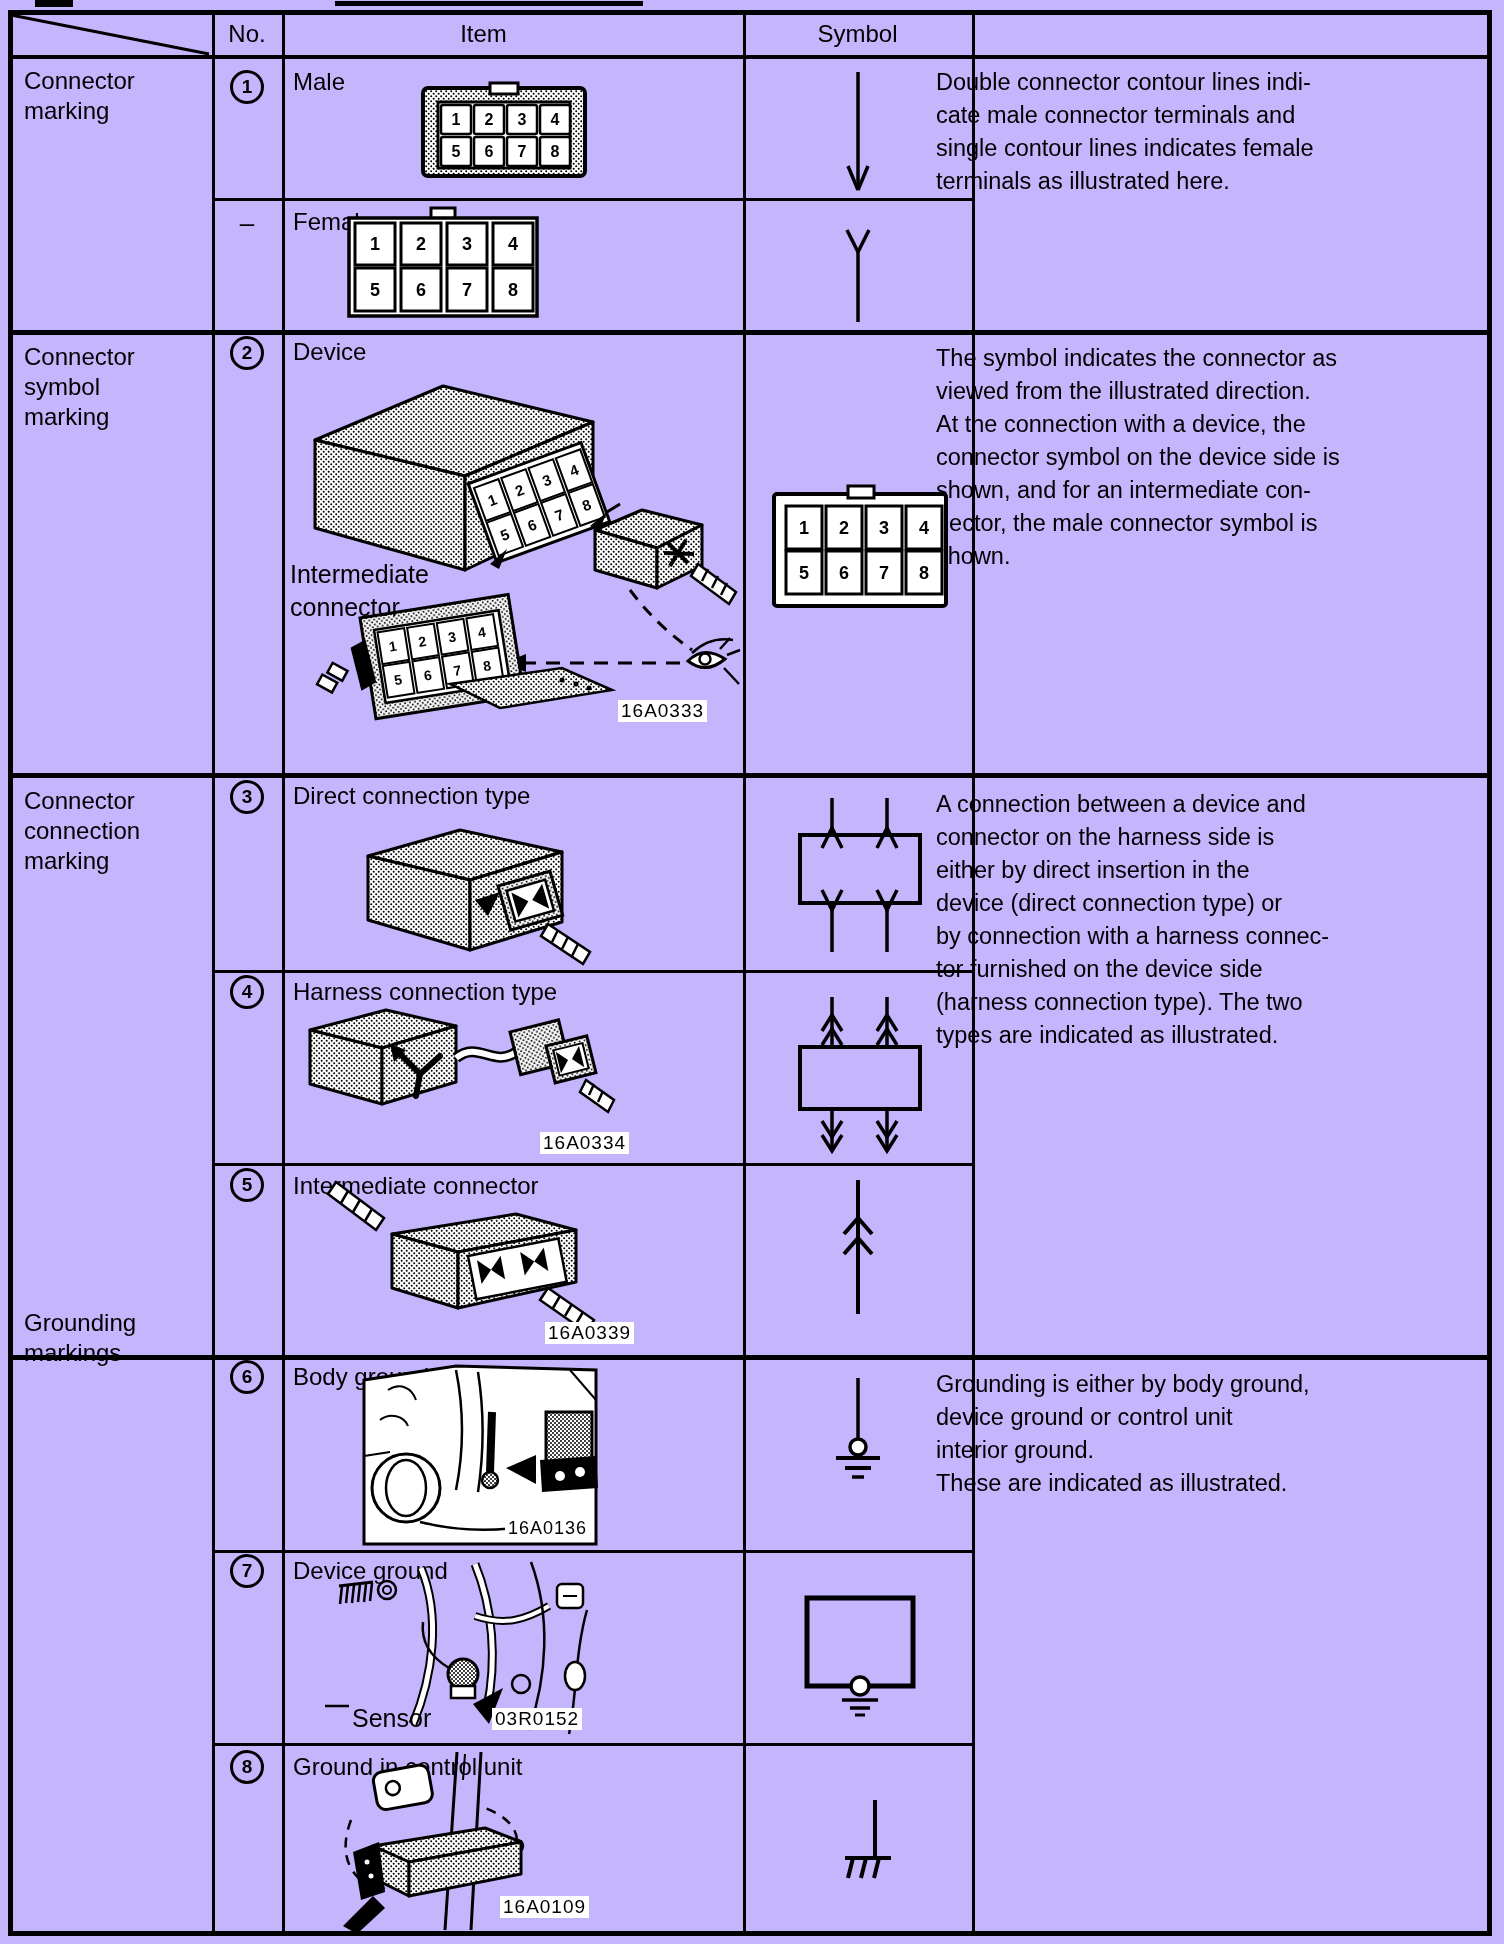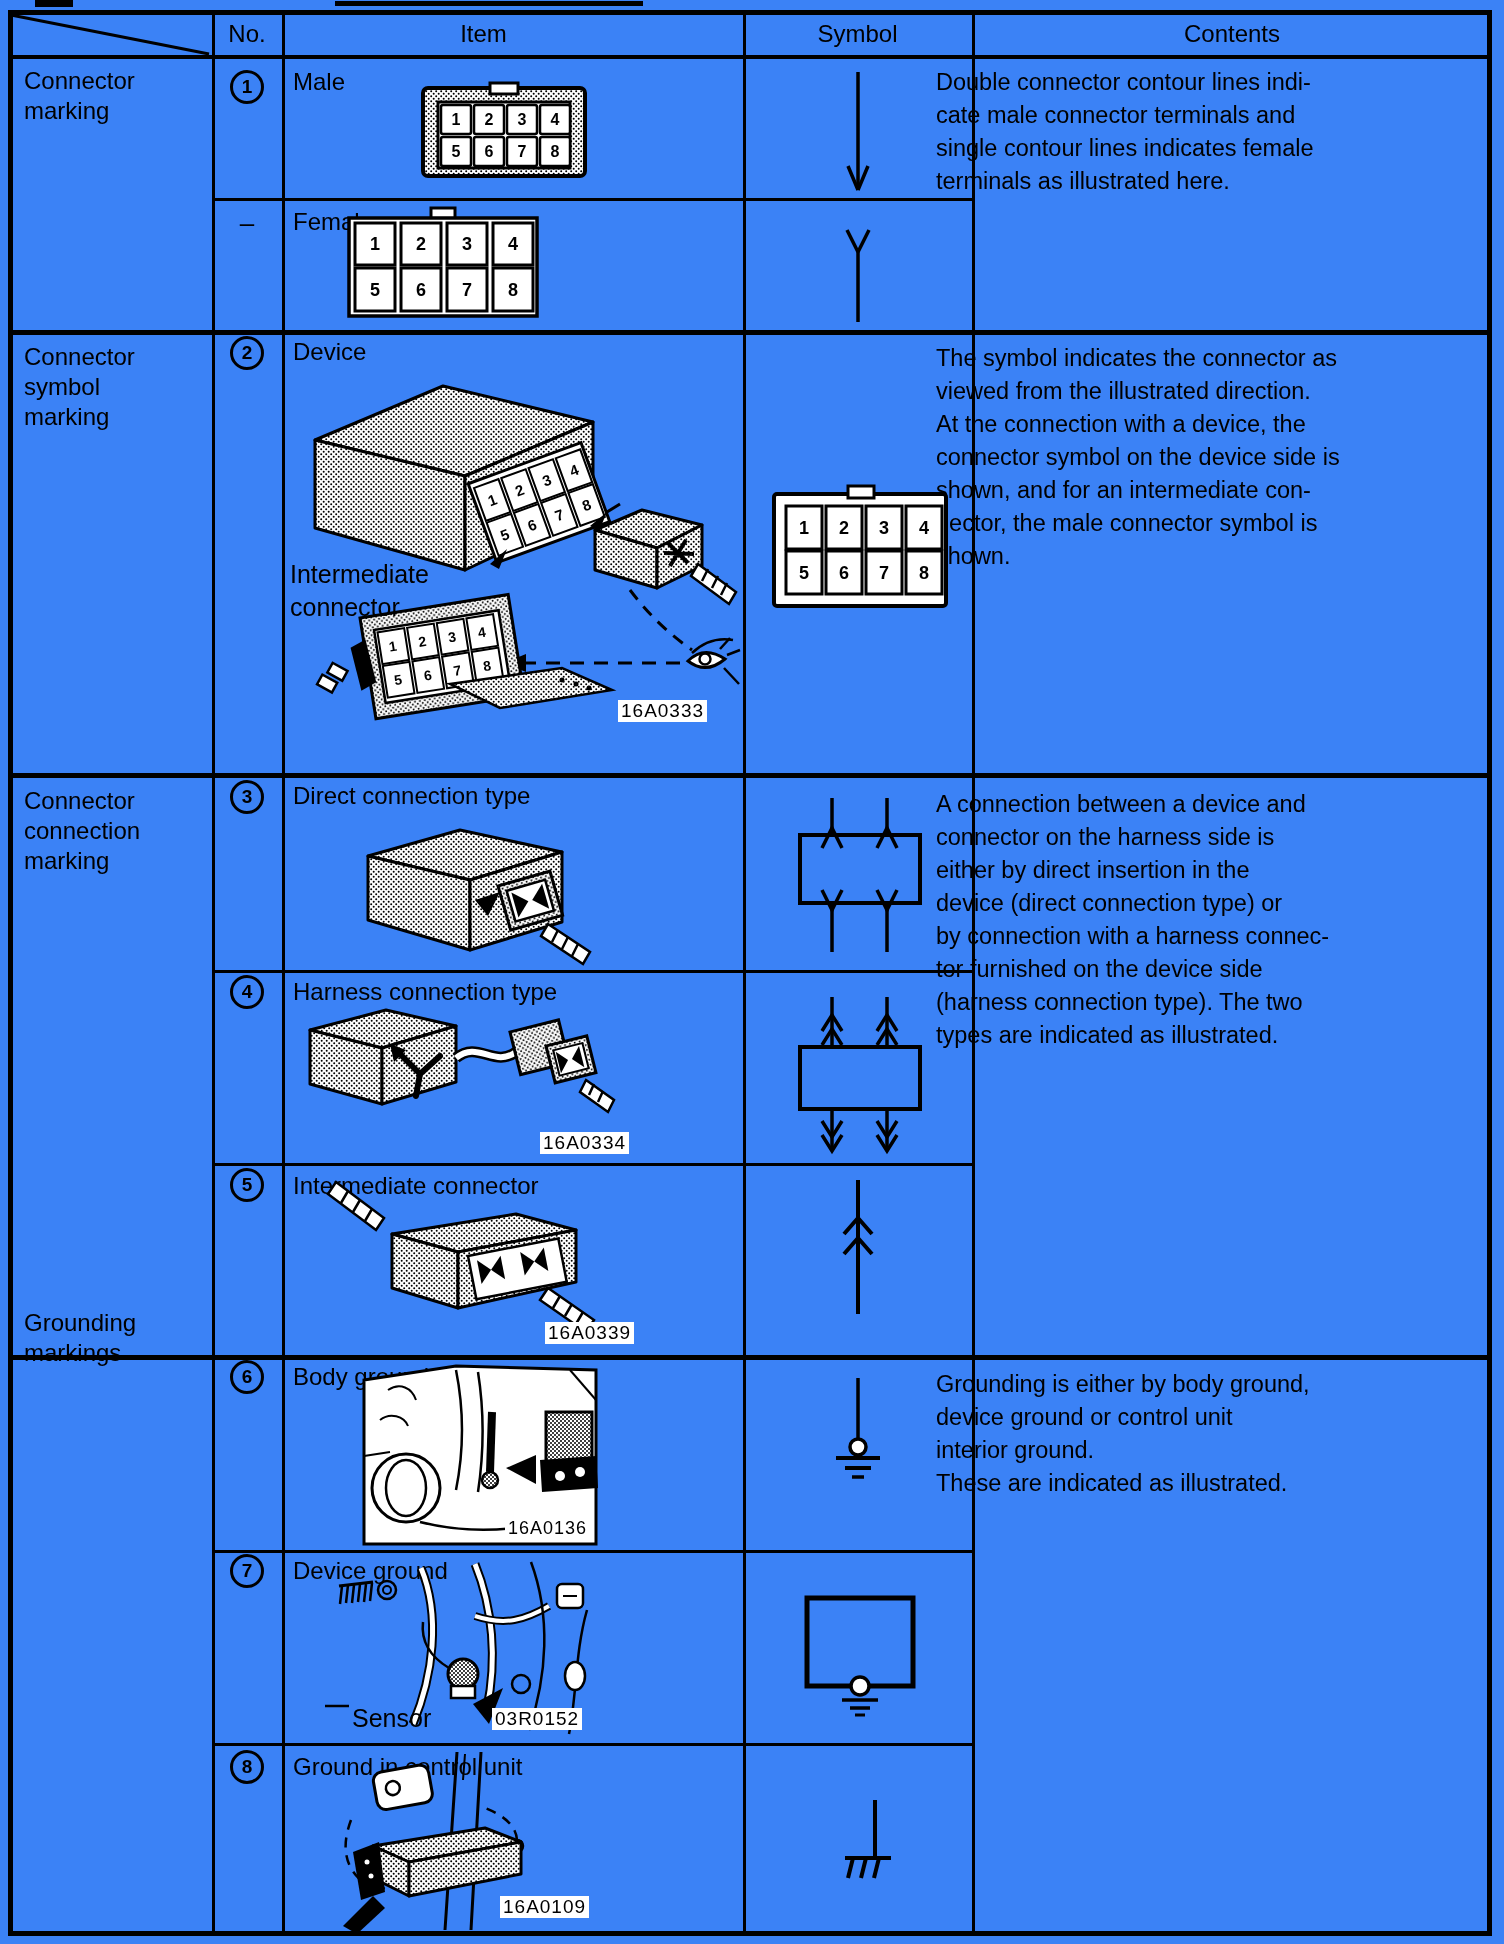--- a/index.html
+++ b/index.html
@@ -1,16 +1,16 @@
 <!DOCTYPE html>
 <html><head>
 <meta charset="utf-8">
 <style>
   html,body{margin:0;padding:0;background:#e8e8e8;}
-  .page{position:relative;width:1504px;height:1944px;background:#3b82f6;
+  .page{position:relative;width:1504px;height:1944px;background:#c4b5fd;
         font-family:"Liberation Sans",sans-serif;color:#000;overflow:hidden;}
   .vl{position:absolute;top:10px;height:1926px;width:3px;background:#000;}
   .hl{position:absolute;left:8px;width:1484px;height:5px;background:#000;}
   .hs{position:absolute;left:212px;width:763px;height:3px;background:#000;}
   .tborder{position:absolute;left:8px;top:10px;width:1484px;height:1926px;
            border:5px solid #000;box-sizing:border-box;}
   .hdr{position:absolute;top:20px;font-size:24px;text-align:center;}
   .row-label{position:absolute;left:24px;width:180px;font-size:24px;line-height:30px;white-space:pre-line;}
   .item-title{position:absolute;font-size:24px;}
   .contents{position:absolute;left:936px;width:494px;font-size:23.5px;line-height:33px;white-space:pre-line;}
@@ -60,21 +60,20 @@
   <div class="hs" style="top:1163px"></div>
   <div class="hs" style="top:1550px"></div>
   <div class="hs" style="top:1743px"></div>
 
   <svg style="left:10px;top:13px" width="200" height="42" viewBox="0 0 200 42">
     <line x1="1" y1="2" x2="199" y2="41" stroke="#000" stroke-width="3"></line>
   </svg>
   <div class="hdr" style="left:212px;width:70px">No.</div>
   <div class="hdr" style="left:282px;width:403px">Item</div>
   <div class="hdr" style="left:743px;width:229px">Symbol</div>
-  <div class="hdr" style="left:972px;width:520px">Contents</div>
 
   <div class="row-label" style="top:66px">Connector
 marking</div>
   <div class="row-label" style="top:342px">Connector
 symbol
 marking</div>
   <div class="row-label" style="top:786px">Connector
 connection
 marking</div>
   <div class="row-label" style="top:1308px">Grounding

